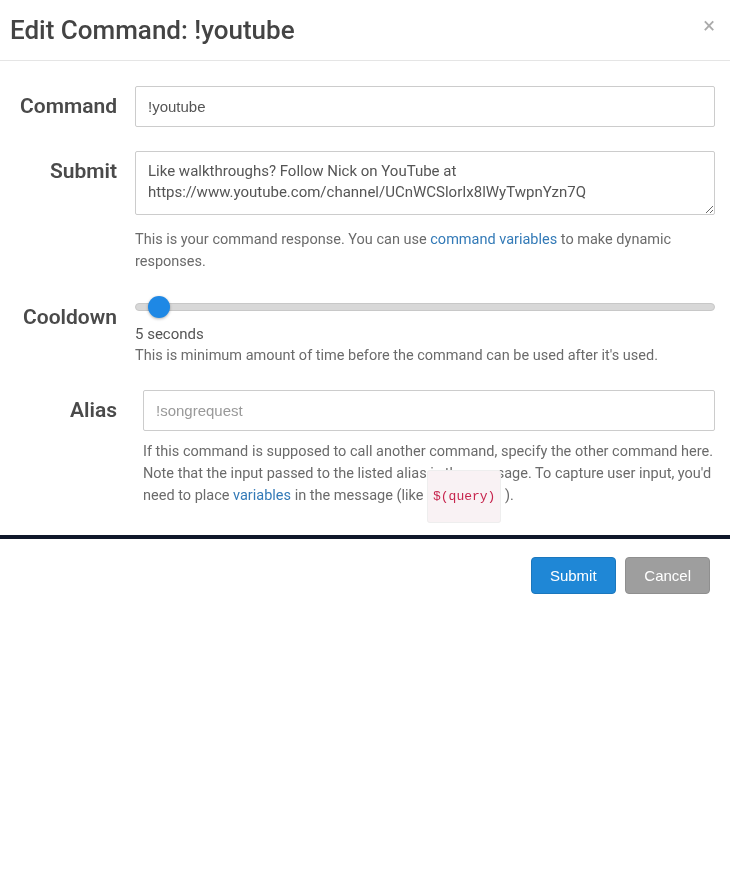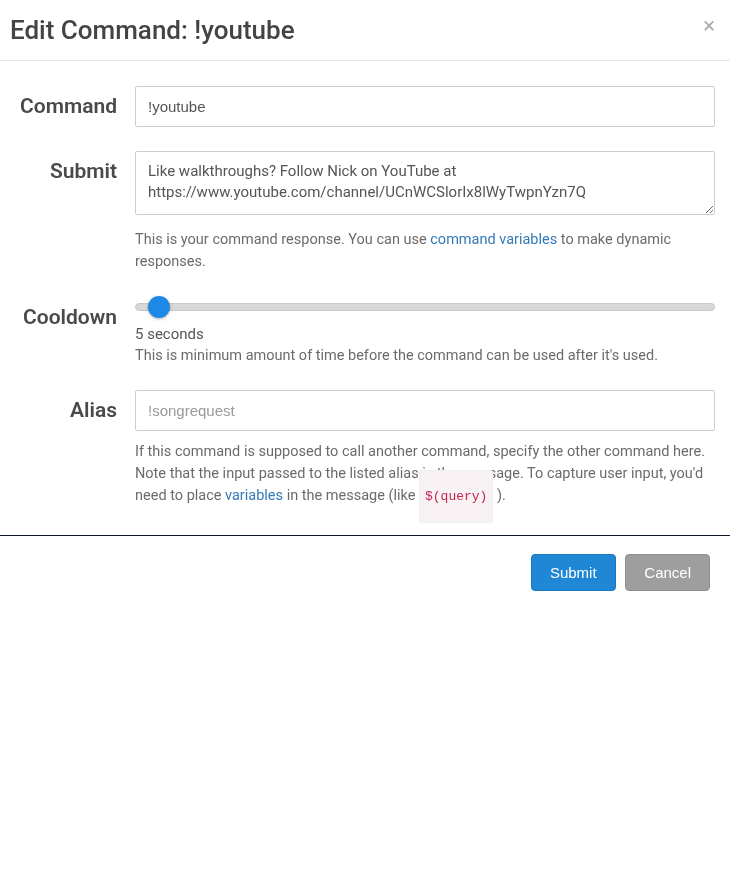--- a/index.html
+++ b/index.html
@@ -132,21 +132,21 @@
   font-family: "Courier New", monospace;
   background: #f9f2f4;
   color: #c7254e;
   padding: 18px 5px;
   border-radius: 3px;
   font-size: 13px;
   border: 1px solid #eee;
 }
 .modal-footer {
   padding: 18px 20px;
-  border-top: 1px solid #0f172a;
+  border-top: 4px solid #0f172a;
   text-align: right;
 }
 .btn {
   display: inline-block;
   padding: 9px 18px;
   font-size: 15px;
   border-radius: 4px;
   border: 1px solid transparent;
   cursor: pointer;
   margin-left: 6px;
@@ -196,21 +196,21 @@
       <div class="slider-wrap">
         <div class="slider-track">
           <div class="slider-thumb" id="slider-thumb" style="left: 4%;"></div>
         </div>
         <div class="slider-value">5 seconds</div>
         <div class="help" style="margin-top:2px;">This is minimum amount of time before the command can be used after it's used.</div>
       </div>
     </div>
   </div>
 
-  <div class="form-row" style="margin-bottom:8px;">
+  <div class="form-row" style="margin-bottom:8px;gap:8px;">
     <div class="form-label">Alias</div>
     <div class="form-control-wrap">
       <input type="text" class="form-input" placeholder="!songrequest" style="">
       <div class="help">
         <span>If this command is supposed to call another command, specify the other command here. Note that the input passed to the listed alias is the message. To capture user input, you'd need to place </span><a href="#">variables</a><span> in the message (like </span><span class="code">$(query)</span><span> ).</span>
       </div>
     </div>
   </div>
 
 </div>

